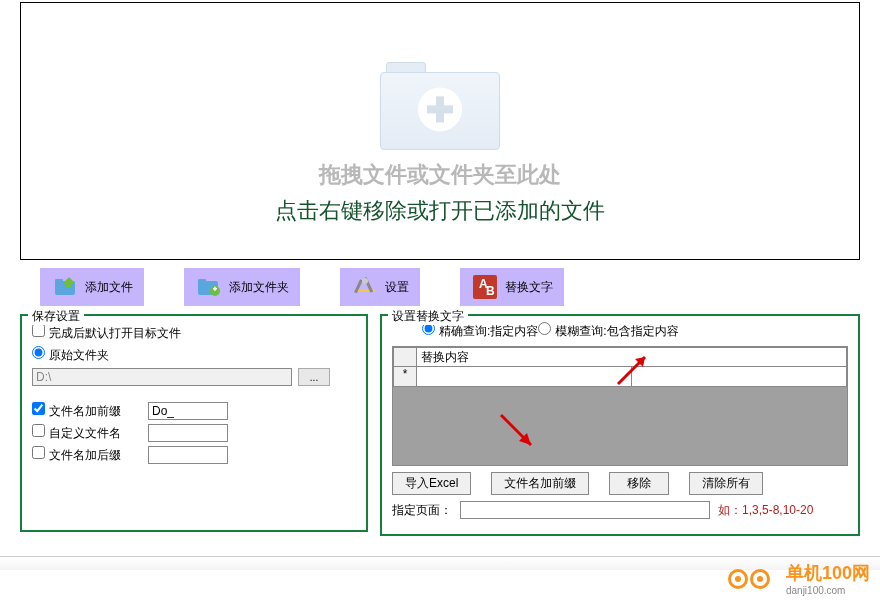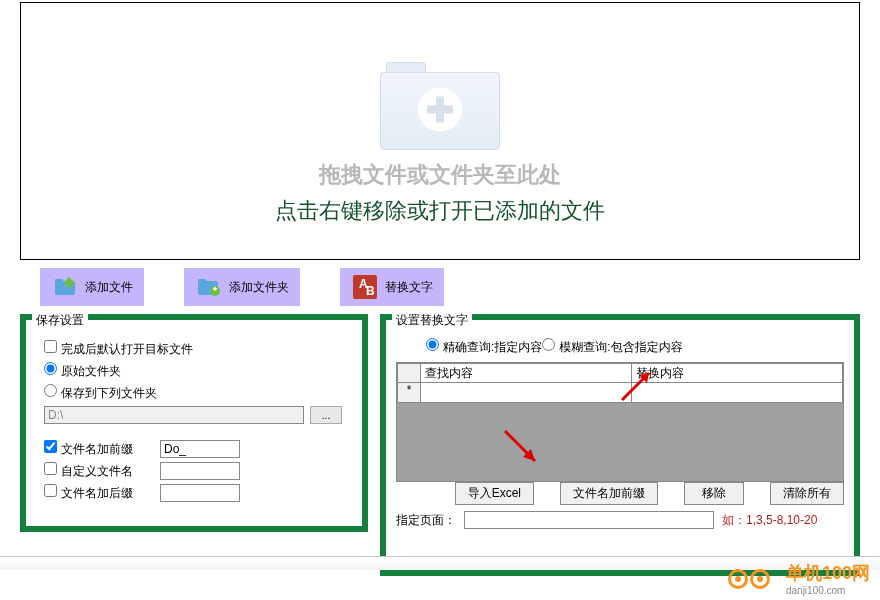--- a/index.html
+++ b/index.html
@@ -18,42 +18,42 @@
 .folder-plus::before { width: 26px; height: 8px; }
 .folder-plus::after { width: 8px; height: 26px; }
 .drop-text1 { color: #b8b8b8; font-size: 22px; font-weight: bold; margin-bottom: 6px; }
 .drop-text2 { color: #14532d; font-size: 22px; font-weight: normal; }
 
 .toolbar { display: flex; gap: 40px; padding: 0 40px 8px 40px; align-items: center; }
 .tool-btn { display: flex; align-items: center; gap: 6px; border: 1px solid transparent; padding: 4px 10px; cursor: pointer; background: #c4b5fd; }
 .tool-icon { width: 28px; height: 28px; display: flex; align-items: center; justify-content: center; }
 
 .lower { display: flex; padding: 0 20px; gap: 12px; }
-.fieldset { border: 6px solid #15803d; padding: 16px 10px; position: relative; }
+.fieldset { border: 2px solid #15803d; padding: 4px 10px; position: relative; }
 .fieldset-legend { position: absolute; top: -8px; left: 6px; background: #fff; padding: 0 4px; }
 .save-settings { width: 348px; height: 218px; }
-.replace-settings { flex: 1; height: 262px; }
-
-.row { display: flex; align-items: flex-end; margin: 4px 8px; gap: 6px; }
+.replace-settings { flex: 1; height: 222px; }
+
+.row { display: flex; align-items: flex-end; margin: 4px 0; gap: 6px; }
 input[type=checkbox], input[type=radio] { margin-right: 4px; }
 input[type=text] { border: 1px solid #888; padding: 1px 3px; height: 18px; font-size: 12px; }
 .path-input { width: 260px; background: #f0f0f0; color: #888; }
 .browse-btn { width: 32px; height: 18px; border: 1px solid #aaa; background: #e8e8e8; cursor: pointer; font-size: 10px; }
 .small-input { width: 80px; }
 
 .radio-row { display: flex; padding: 2px 30px 6px 30px; }
 .grid-area { border: 1px solid #888; height: 120px; background: #a0a0a0; position: relative; }
 .grid-header-row { display: flex; background: #fff; height: 20px; }
 .grid-corner { width: 24px; border: 1px solid #888; background: #f0f0f0; }
 .grid-col { flex: 1; border: 1px solid #888; border-left: none; padding: 1px 4px; background: #fff; }
 .grid-data-row { display: flex; height: 20px; }
 .grid-row-head { width: 24px; border: 1px solid #888; border-top: none; background: #f0f0f0; text-align: center; }
 .grid-cell { flex: 1; border: 1px solid #888; border-left: none; border-top: none; background: #fff; }
 
-.btn-row { display: flex; gap: 26px; justify-content: flex-end; }
+.btn-row { display: flex; gap: 20px; margin-top: 6px; }
 .std-btn { border: 1px solid #888; background: #f0f0f0; padding: 2px 12px; cursor: pointer; font-size: 12px; min-width: 60px; }
 .page-row { display: flex; align-items: center; gap: 8px; margin-top: 6px; }
 .page-input { width: 250px; }
 .hint { color: #b91c1c; }
 
 .arrow { position: absolute; color: #d00; font-size: 36px; pointer-events: none; }
 
 .watermark { position: absolute; right: 10px; bottom: 4px; display: flex; align-items: center; gap: 16px; margin-top: 24px; }
 .wm-circle { border: 3px solid #f7931e; border-radius: 50%; width: 20px; height: 20px; position: relative; }
 .wm-circle::after { content: ""; position: absolute; width: 6px; height: 6px; background: #f7931e; border-radius: 50%; top: 4px; left: 4px; }
@@ -95,40 +95,48 @@
           <circle cx="20" cy="18" r="5" fill="#6fbf3f"></circle>
           <rect x="18" y="15" width="4" height="1.5" fill="#fff"></rect>
           <rect x="19.2" y="13.8" width="1.5" height="4" fill="#fff"></rect>
         </svg>
     </span>
     <span>添加文件夹</span>
   </div>
   <div class="tool-btn">
     <span class="tool-icon">
       <svg width="28" height="28" viewBox="0 0 28 28">
+          <rect x="4" y="16" width="20" height="3" fill="#f2c84a"></rect>
+          <rect x="6" y="6" width="3" height="14" fill="#888" transform="rotate(25 7 13)"></rect>
+          <rect x="16" y="4" width="3" height="16" fill="#888" transform="rotate(-25 17 12)"></rect>
+          <circle cx="14" cy="8" r="3" fill="#ccc"></circle>
+        </svg>
+    </span>
+    <span>设置</span>
+  </div>
+  <div class="tool-btn">
+    <span class="tool-icon">
+      <svg width="28" height="28" viewBox="0 0 28 28">
           <rect x="2" y="2" width="24" height="24" rx="2" fill="#c0392b"></rect>
           <text x="8" y="15" fill="#fff" font-size="13" font-weight="bold">A</text>
           <text x="15" y="22" fill="#fff" font-size="11" font-weight="bold">B</text>
         </svg>
     </span>
     <span>替换文字</span>
   </div>
 </div>
 
 <div class="lower">
   <div class="fieldset save-settings">
     <div class="fieldset-legend">保存设置</div>
     <div class="row">
       <label><input type="checkbox" style=""><span>完成后默认打开目标文件</span></label>
     </div>
     <div class="row">
       <label><input type="radio" name="savedest" checked="" style=""><span>原始文件夹</span></label>
-    </div>
-    <div class="row">
-      <label><input type="radio" name="savedest" style=""><span>保存到下列文件夹</span></label>
     </div>
     <div class="row">
       <input type="text" class="path-input" disabled="" value="D:\" style="">
       <button class="browse-btn">...</button>
     </div>
     <div style="height:8px"></div>
     <div class="row">
       <label style="width:110px"><input type="checkbox" checked="" style=""><span>文件名加前缀</span></label>
       <input type="text" class="small-input" value="Do_" style="">
     </div>
@@ -144,21 +152,20 @@
 
   <div class="fieldset replace-settings">
     <div class="fieldset-legend">设置替换文字</div>
     <div class="radio-row">
       <label><input type="radio" name="match" checked="" style=""><span>精确查询:指定内容</span></label>
       <label><input type="radio" name="match" style=""><span>模糊查询:包含指定内容</span></label>
     </div>
     <div class="grid-area" style="position:relative">
       <div class="grid-header-row">
         <div class="grid-corner"></div>
-        <div class="grid-col">查找内容</div>
         <div class="grid-col">替换内容</div>
       </div>
       <div class="grid-data-row">
         <div class="grid-row-head">*</div>
         <div class="grid-cell"></div>
         <div class="grid-cell"></div>
       </div>
       <svg class="arrow" style="top:2px; left:220px" width="40" height="40">
           <line x1="5" y1="35" x2="32" y2="8" stroke="#d00" stroke-width="3"></line>
           <polygon points="32,8 22,10 30,18" fill="#d00"></polygon>

